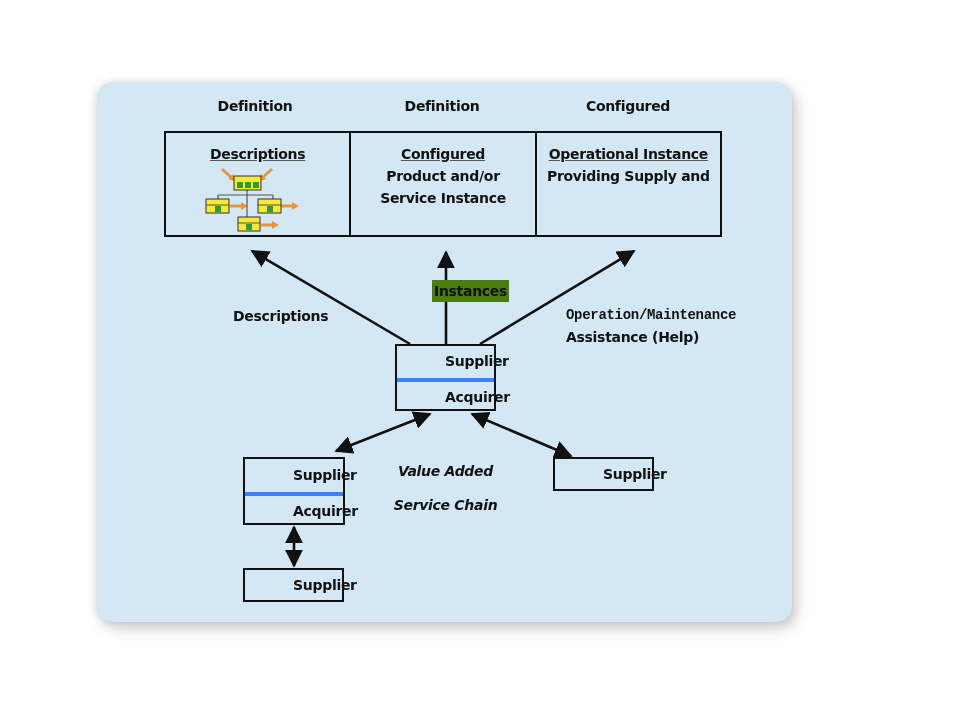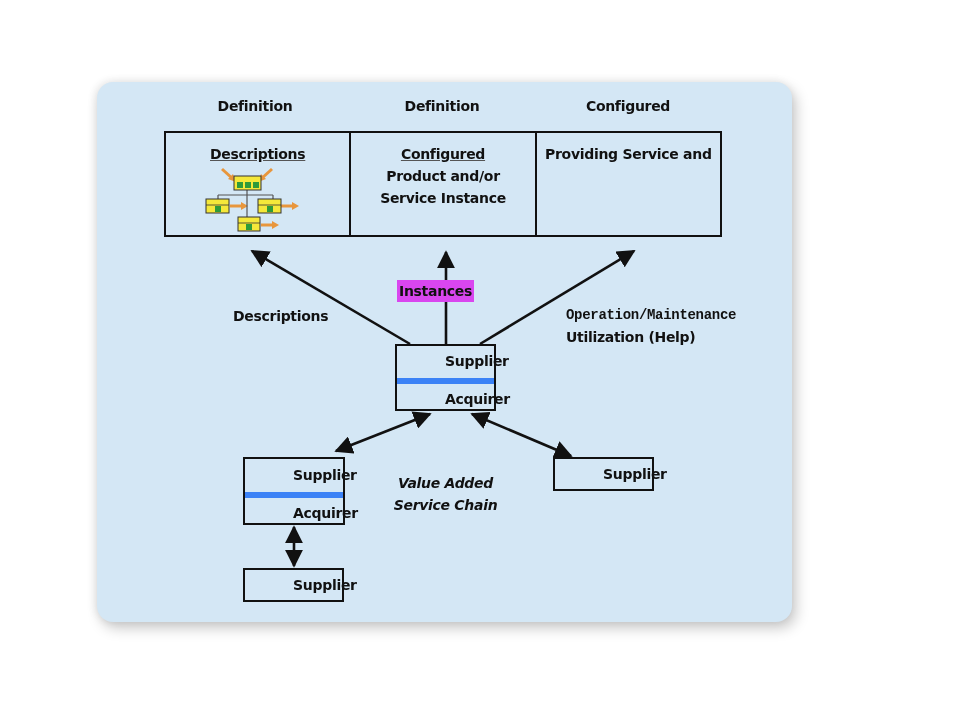--- a/index.html
+++ b/index.html
@@ -14,21 +14,21 @@
     letter-spacing: -0.3px;
   }
   .topbox { position: absolute; left: 164px; top: 131px; width: 554px; height: 102px; border: 2px solid #111; display: flex; }
   .cell { flex: 1; border-right: 2px solid #111; text-align: center; font-size: 14px; line-height: 22px; padding-top: 10px; font-weight: bold; letter-spacing: -0.3px; }
   .cell:last-child { border-right: none; }
   .cell .u { text-decoration: underline; text-decoration-color: #555; }
   .lbl { position: absolute; font-size: 14px; font-weight: bold; letter-spacing: -0.3px; line-height: 22px; }
   .it { font-style: italic; text-align: center; }
   .box { position: absolute; border: 2px solid #111; box-sizing: border-box; }
   .box .row { text-align: center; font-size: 14px; font-weight: bold; letter-spacing: -0.3px; box-sizing: border-box; padding-left: 48px; }
-  .box .row + .row { border-top: 6px solid #3b82f6; }
+  .box .row + .row { border-top: 4px solid #3b82f6; }
   svg.lines { position: absolute; left: 0; top: 0; }
 </style>
 </head>
 <body>
 
 <div class="panel"></div>
 
 <div class="phase" style="left:162px">Definition</div>
 <div class="phase" style="left:349px">Definition</div>
 <div class="phase" style="left:535px">Configured</div>
@@ -75,57 +75,58 @@
           <line x1="35" y1="60" x2="57" y2="60"></line>
       </g>
     </svg>
   </div>
   <div class="cell">
     <div class="u">Configured</div>
     <div>Product and/or</div>
     <div>Service Instance</div>
   </div>
   <div class="cell">
-    <div>Providing Service and</div>
+    <div class="u">Operational Instance</div>
+    <div>Providing Supply and</div>
   </div>
 </div>
 
 <svg class="lines" width="960" height="720">
   <defs>
     <marker id="ah" viewBox="0 0 10 10" refX="9" refY="5" markerWidth="7" markerHeight="7" orient="auto-start-reverse">
       <path d="M0,0 L10,5 L0,10 z" fill="#111"></path>
     </marker>
   </defs>
   <g stroke="#111" stroke-width="2.6" fill="none">
     <line x1="410" y1="344" x2="252" y2="251" marker-end="url(#ah)"></line>
     <line x1="446" y1="344" x2="446" y2="252" marker-end="url(#ah)"></line>
     <line x1="480" y1="344" x2="634" y2="251" marker-end="url(#ah)"></line>
     <line x1="336" y1="451" x2="430" y2="414" marker-start="url(#ah)" marker-end="url(#ah)"></line>
     <line x1="472" y1="414" x2="571" y2="456" marker-start="url(#ah)" marker-end="url(#ah)"></line>
     <line x1="294" y1="527" x2="294" y2="566" marker-start="url(#ah)" marker-end="url(#ah)"></line>
   </g>
 </svg>
 
 <div class="lbl" style="left:233px;top:305px;background:#d4e7f5;">Descriptions</div>
-<div class="lbl" style="left:397px;top:280px;background:#d946ef;padding:0 2px;">Instances</div>
+<div class="lbl" style="left:432px;top:280px;background:#4d7c0f;padding:0 2px;">Instances</div>
 <div class="lbl" style="left:566px;top:304px;font-family:Liberation Mono, monospace;">Operation/Maintenance</div>
-<div class="lbl" style="left:566px;top:326px;">Utilization (Help)</div>
+<div class="lbl" style="left:566px;top:326px;">Assistance (Help)</div>
 
 <div class="box" style="left:395px;top:344px;width:101px;height:67px;background:#d4e7f5;">
   <div class="row" style="height:32px;line-height:31px;">Supplier</div>
   <div class="row" style="height:31px;line-height:30px;">Acquirer</div>
 </div>
 
 <div class="box" style="left:243px;top:457px;width:102px;height:68px;background:#d4e7f5;">
   <div class="row" style="height:33px;line-height:32px;">Supplier</div>
   <div class="row" style="height:31px;line-height:30px;">Acquirer</div>
 </div>
 
 <div class="box" style="left:553px;top:457px;width:101px;height:34px;background:#d4e7f5;">
   <div class="row" style="line-height:30px;">Supplier</div>
 </div>
 
 <div class="box" style="left:243px;top:568px;width:101px;height:34px;background:#d4e7f5;">
   <div class="row" style="line-height:30px;">Supplier</div>
 </div>
 
-<div class="lbl it" style="left:388px;top:472px;width:115px;">Value Added</div>
+<div class="lbl it" style="left:388px;top:460px;width:115px;">Value Added</div>
 <div class="lbl it" style="left:388px;top:494px;width:115px;">Service Chain</div>
 
 </body></html>

